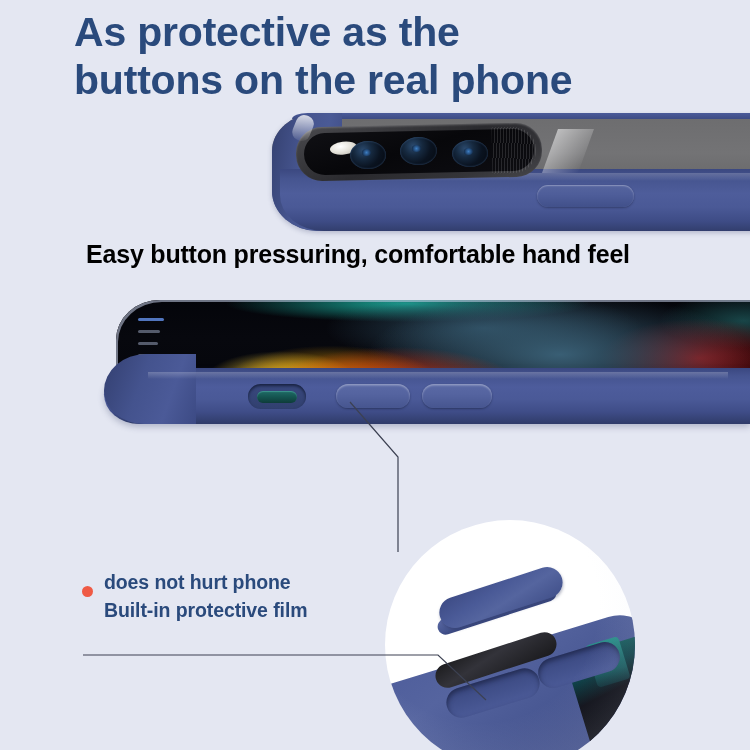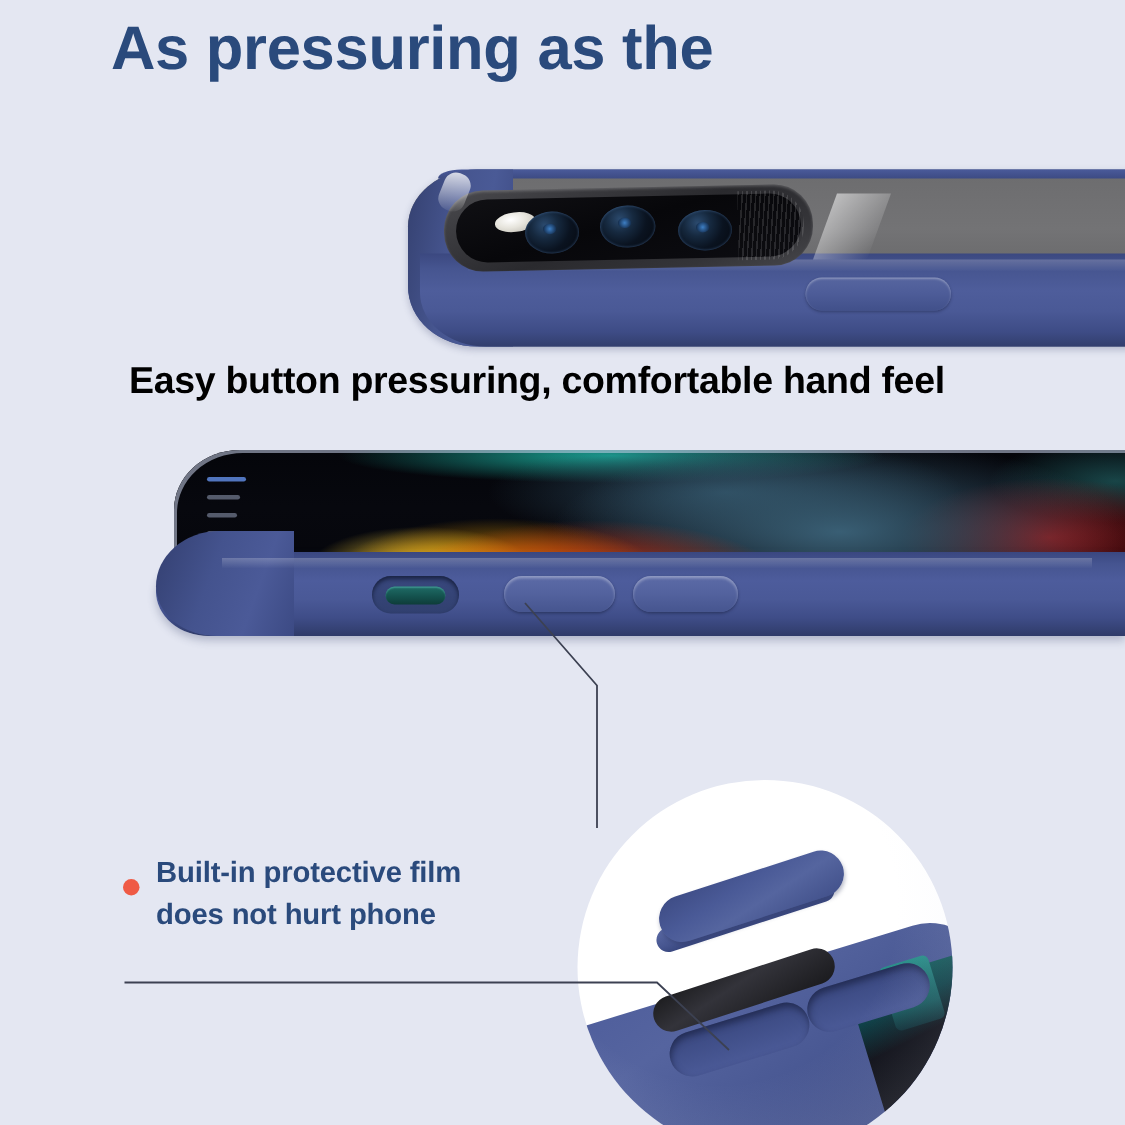--- a/index.html
+++ b/index.html
@@ -421,21 +421,22 @@
     background: radial-gradient(circle at 38% 34%, rgba(255,255,255,0.0) 52%, rgba(225,230,245,0.25) 100%);
     pointer-events: none;
   }
 </style>
 </head>
 <body>
 
 <div class="page">
 
   <div class="headline">
-    <span class="l1">As pressuring as the</span>
+    <span class="l1">As protective as the</span>
+    <span class="l2">buttons on the real phone</span>
   </div>
 
   <div class="phone-top">
     <div class="pt-body"></div>
     <div class="pt-back"></div>
     <div class="pt-rim-top"></div>
     <div class="pt-left-edge"></div>
     <div class="pt-side"></div>
     <div class="pt-side-gloss"></div>
 
@@ -472,22 +473,22 @@
     <div class="pm-case-gloss"></div>
     <div class="pm-mute">
         <span></span>
       </div>
     <div class="pm-vol pm-vol-up"></div>
     <div class="pm-vol pm-vol-down"></div>
   </div>
 
   <div class="bullet-dot"></div>
   <div class="bottom-caption">
+    <div>does not hurt phone</div>
     <div>Built-in protective film</div>
-    <div>does not hurt phone</div>
   </div>
 
   <div class="magnifier">
     <div class="mag-case"></div>
     <div class="mag-screen-edge"></div>
     <div class="mag-screen-teal"></div>
     <div class="mag-slot mag-slot-1"></div>
     <div class="mag-slot mag-slot-2"></div>
     <div class="mag-film"></div>
     <div class="mag-cap-lip"></div>

